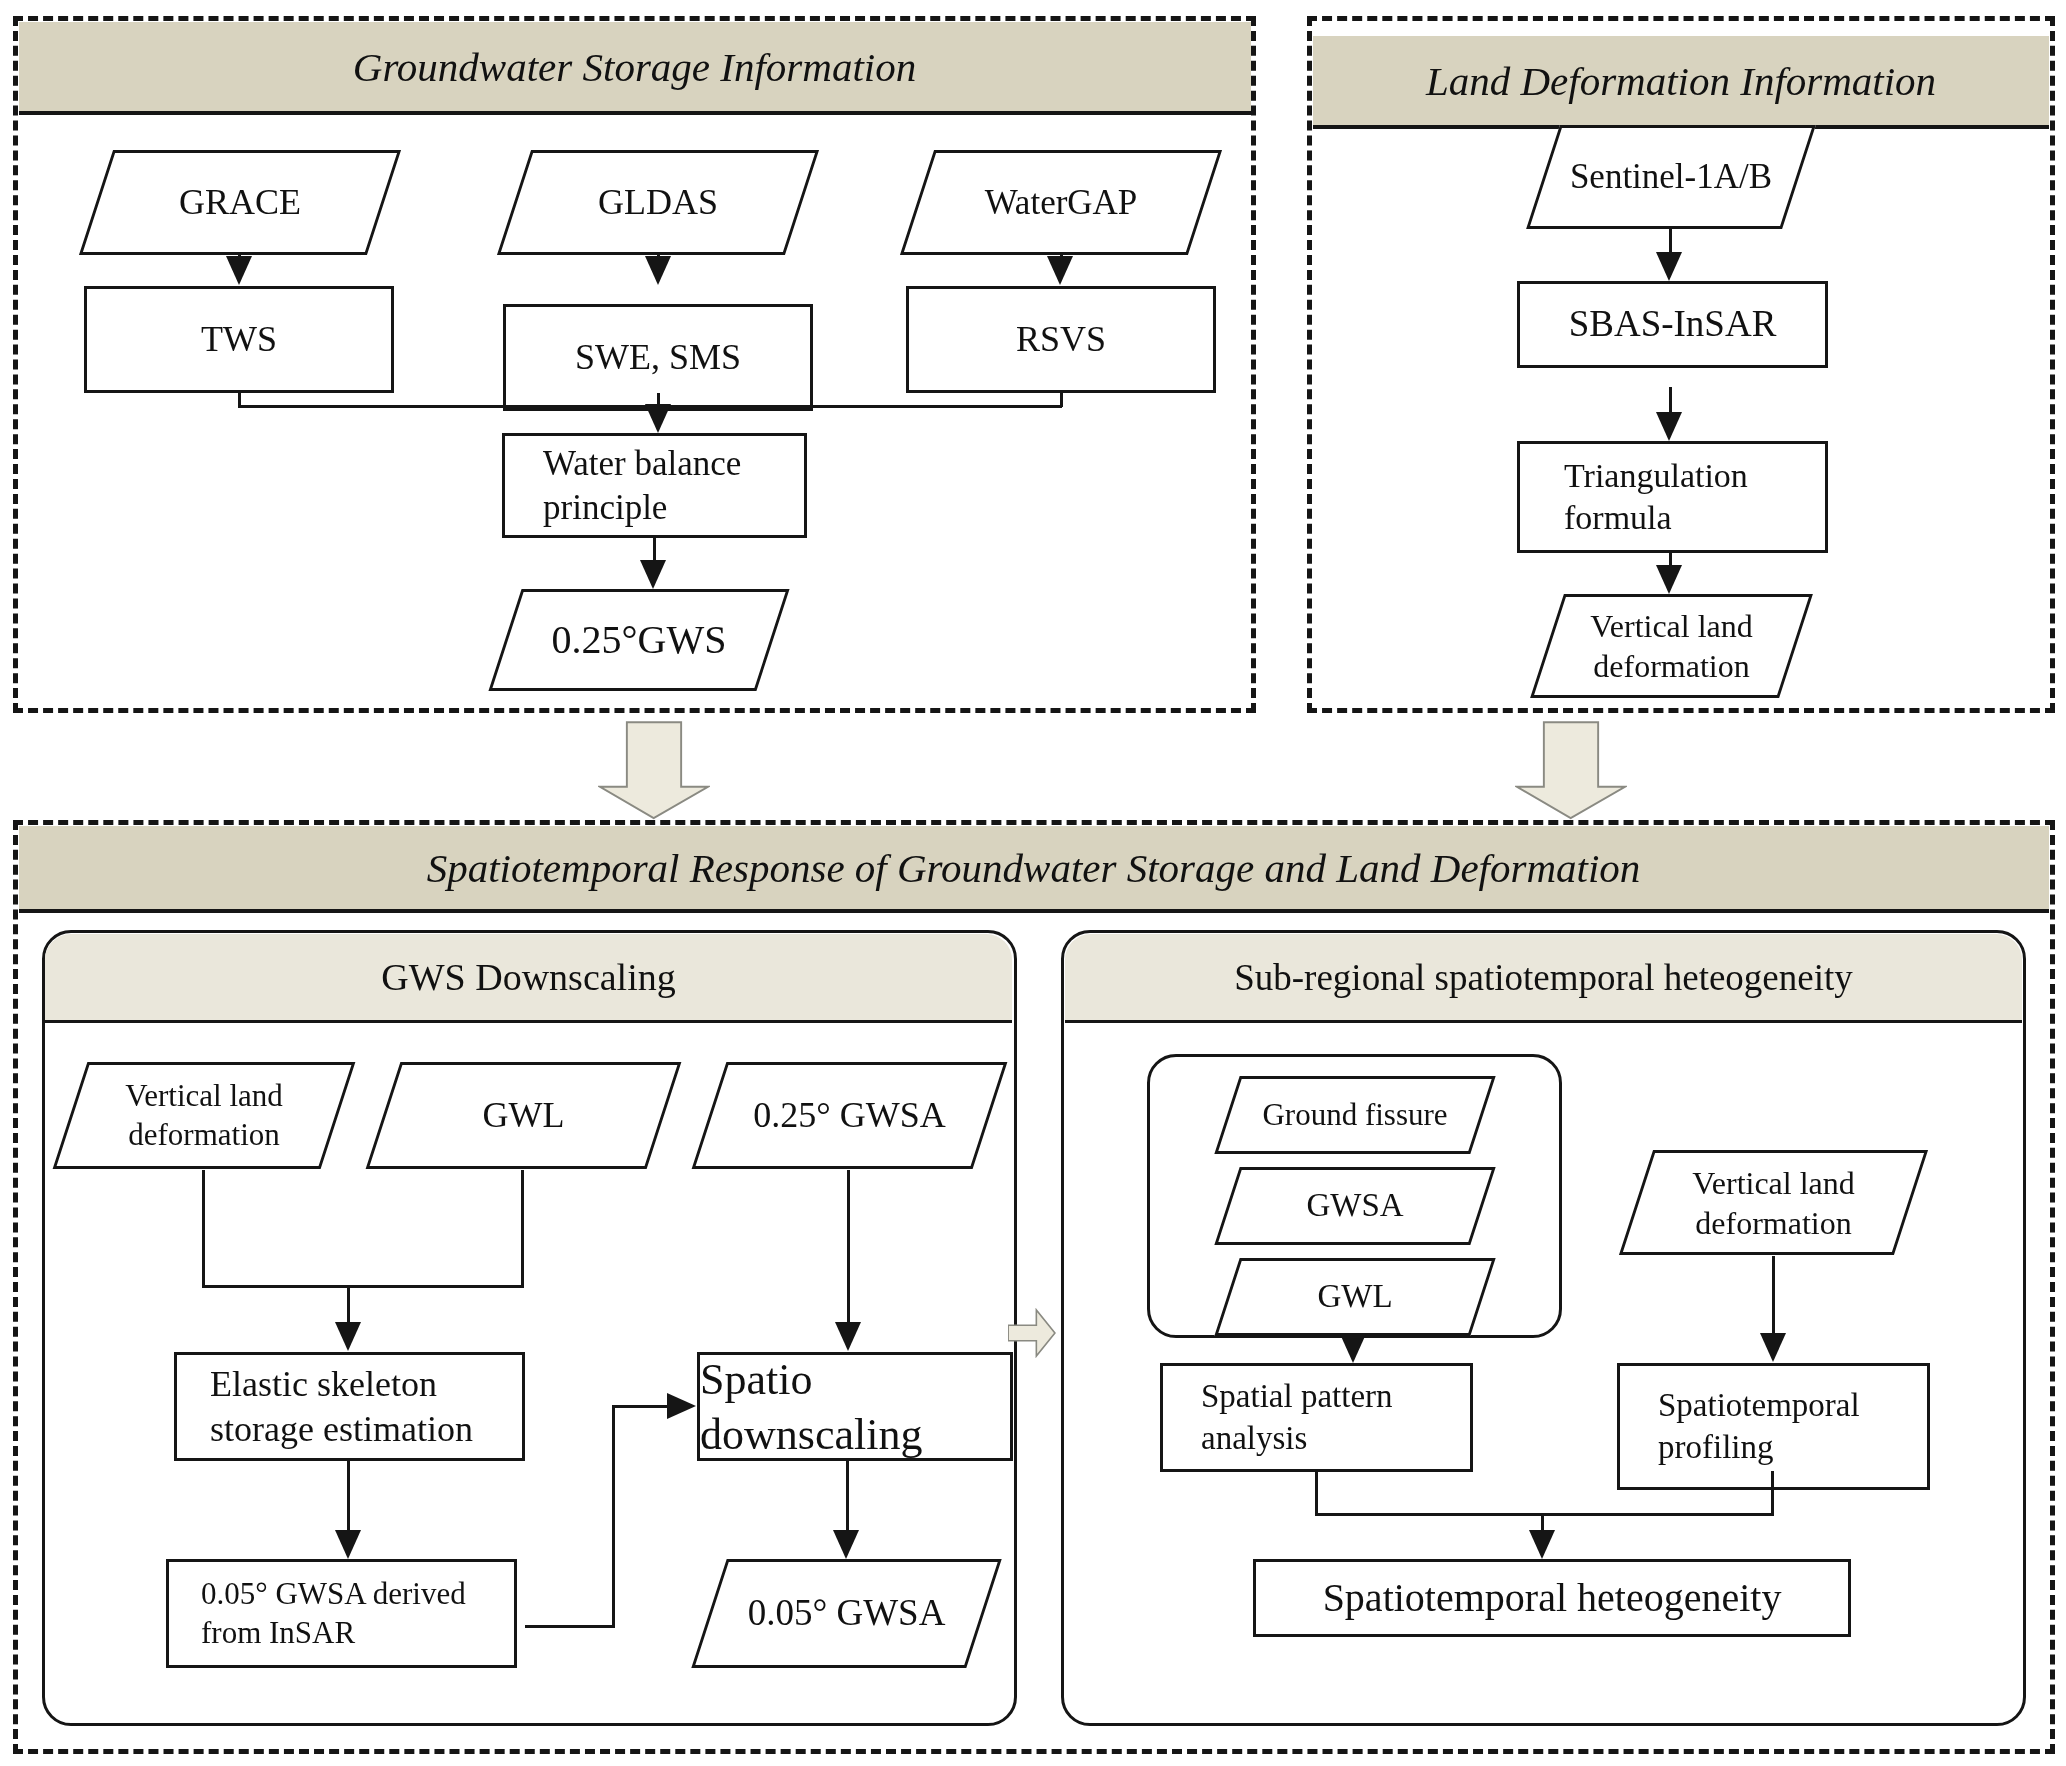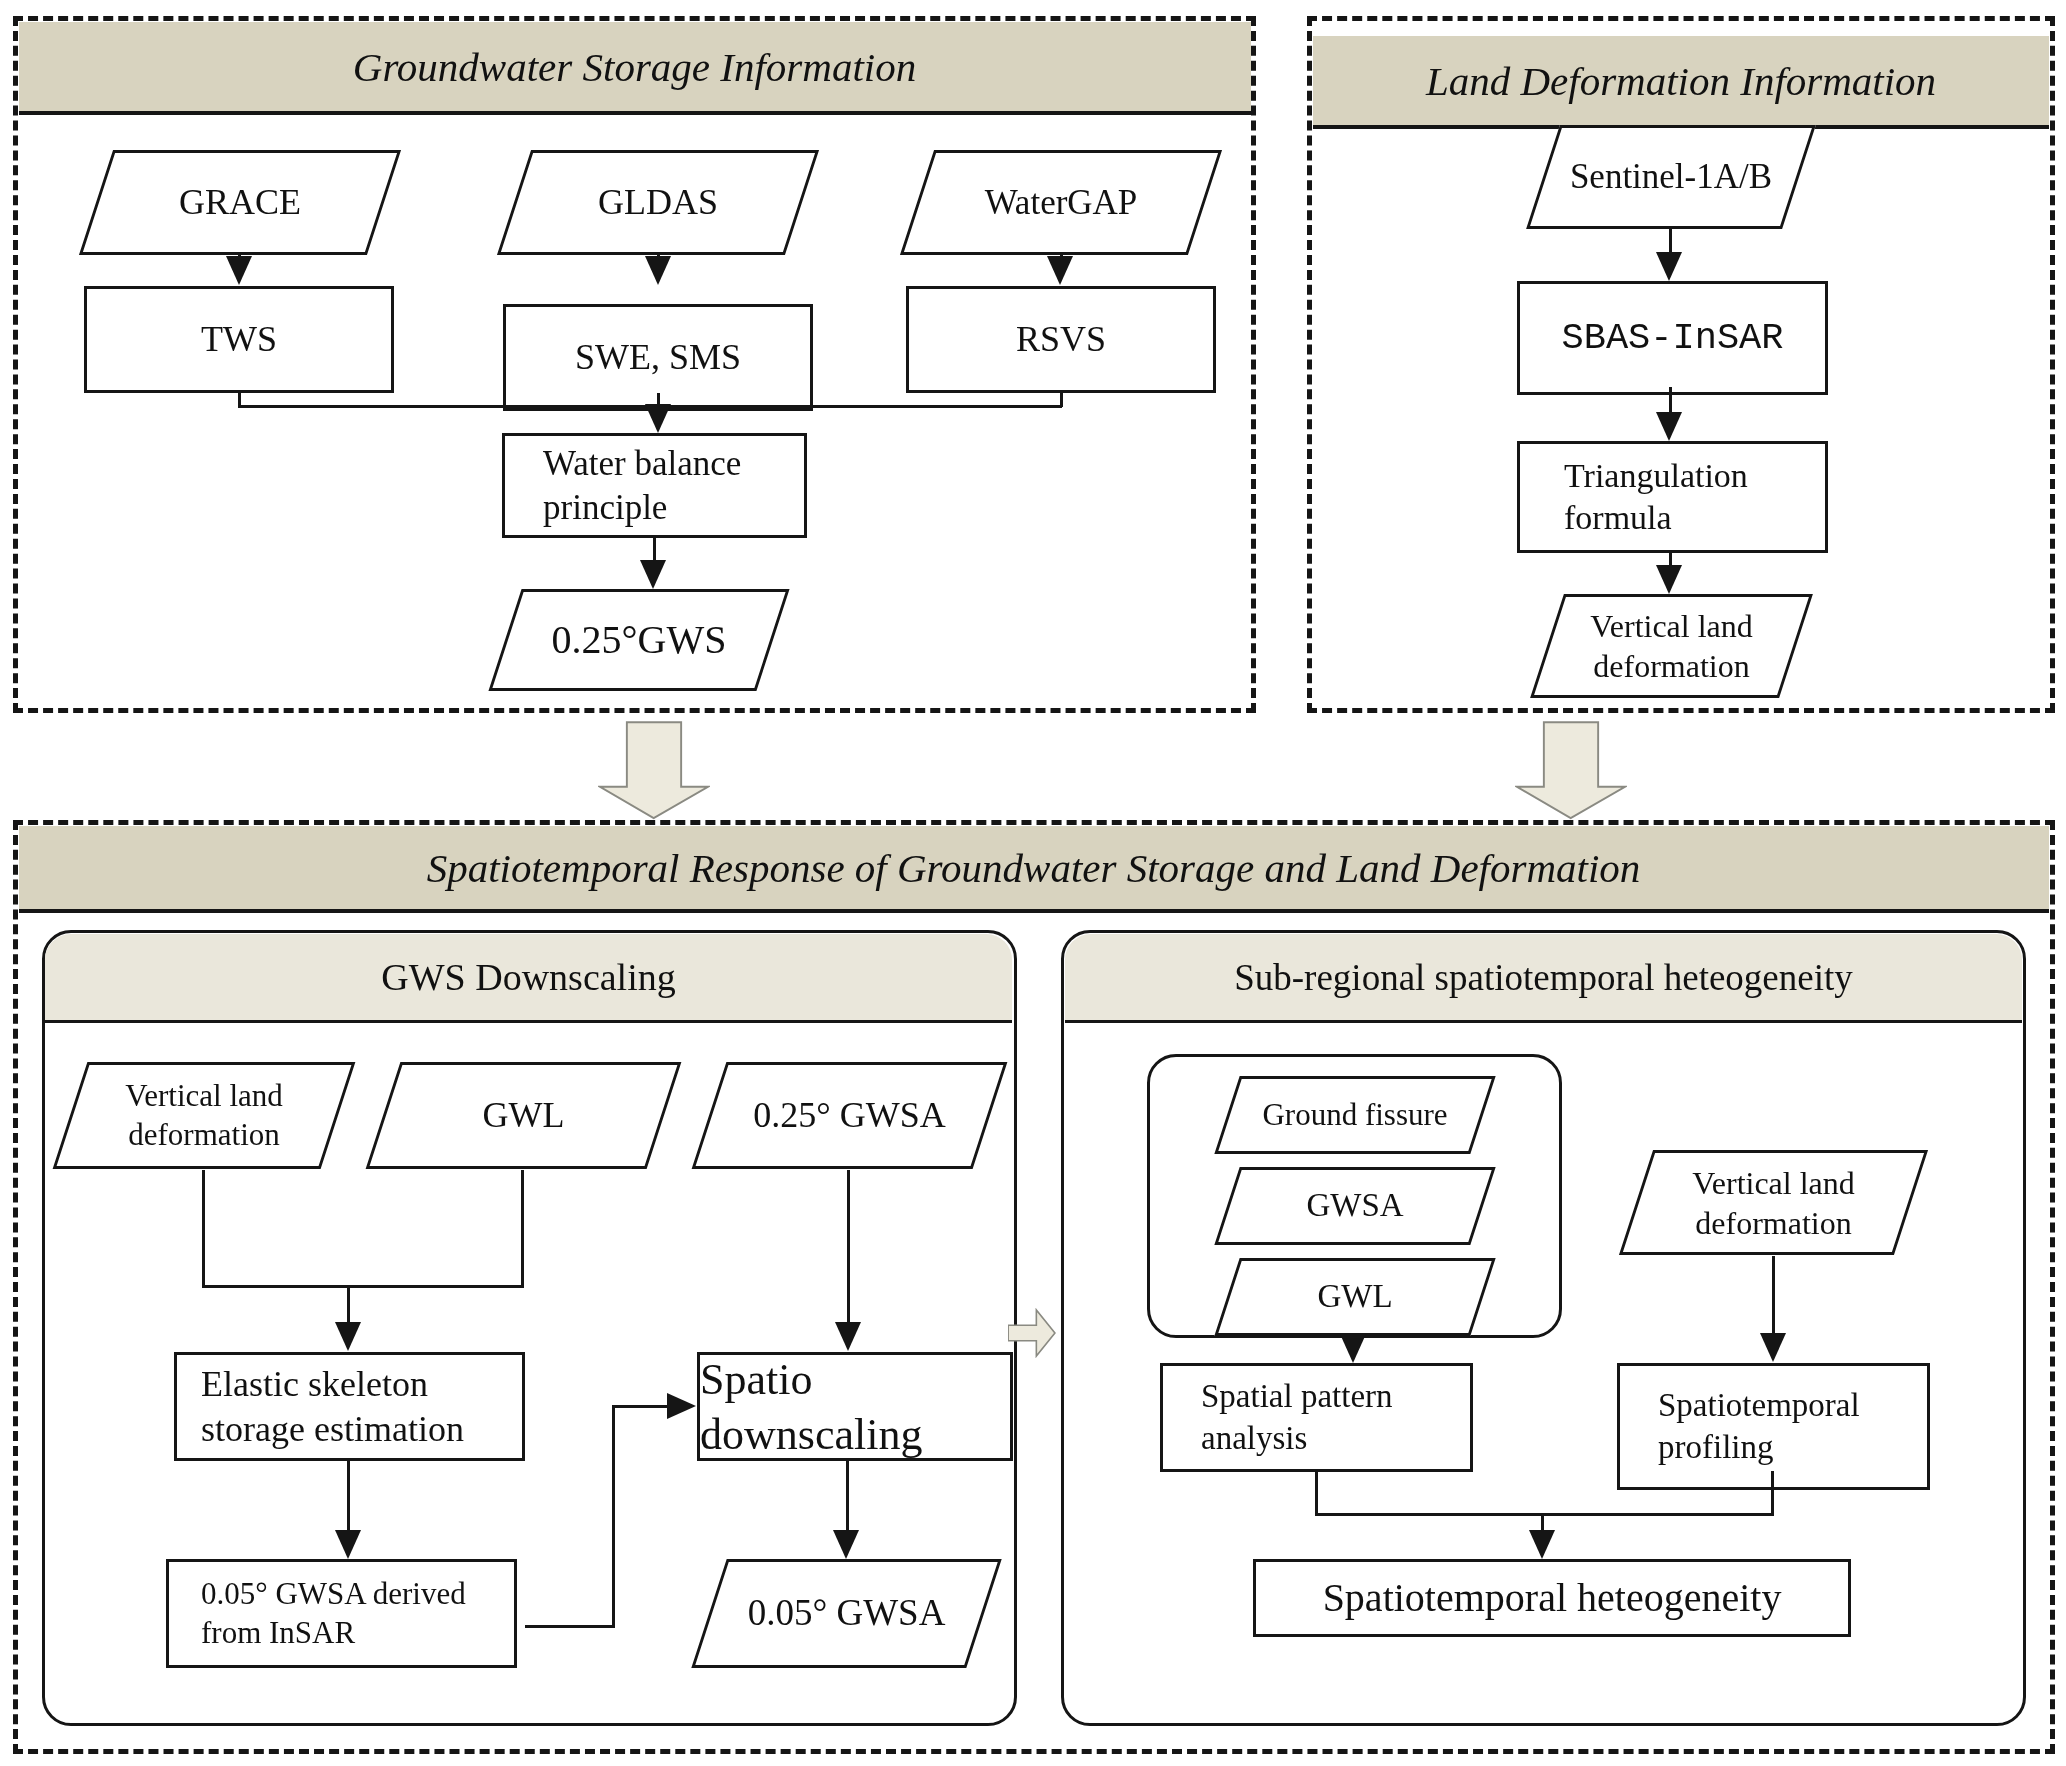--- a/index.html
+++ b/index.html
@@ -135,21 +135,21 @@
   <div class="hdr" style="left:1313px;top:36px;width:736px;height:93px;font-size:41px;">
     <span>Land Deformation Information</span>
   </div>
 
   <div class="para" style="left:1543px;top:125px;width:256px;height:104px;font-size:35px;">
     <span>Sentinel-1A/B</span>
   </div>
   <div class="vline" style="left:1669px;top:228px;height:25.6px;"></div>
   <div class="ah-down" style="left:1656px;top:252px;"></div>
 
-  <div class="rect" style="left:1517px;top:281px;width:311px;height:114px;font-size:37px;font-family:Liberation Mono, monospace;">
+  <div class="rect" style="left:1517px;top:281px;width:311px;height:87px;font-size:37px;">
     <span>SBAS-InSAR</span>
   </div>
   <div class="vline" style="left:1669px;top:387px;height:27px;"></div>
   <div class="ah-down" style="left:1656px;top:412px;"></div>
 
   <div class="rect" style="left:1517px;top:441px;width:311px;height:112px;font-size:34px;padding:0 44px;">
     <span>Triangulation formula</span>
   </div>
   <div class="vline" style="left:1669px;top:553px;height:15.3px;"></div>
   <div class="ah-down" style="left:1656px;top:565px;"></div>
@@ -184,21 +184,21 @@
   <div class="para" style="left:709px;top:1062px;width:281px;height:107px;font-size:36px;">
     <span>0.25° GWSA</span>
   </div>
 
   <div class="vline" style="left:202px;top:1170px;height:118px;"></div>
   <div class="vline" style="left:521px;top:1170px;height:118px;"></div>
   <div class="hline" style="left:202px;top:1285px;width:322px;"></div>
   <div class="vline" style="left:347px;top:1287px;height:37px;"></div>
   <div class="ah-down" style="left:335px;top:1322px;"></div>
 
-  <div class="rect" style="left:174px;top:1352px;width:351px;height:109px;font-size:36px;padding:0 24px;">
+  <div class="rect" style="left:174px;top:1352px;width:351px;height:109px;font-size:36px;padding:0 33px;">
     <span>Elastic skeleton storage estimation</span>
   </div>
   <div class="vline" style="left:347px;top:1460px;height:70px;"></div>
   <div class="ah-down" style="left:335px;top:1530px;"></div>
 
   <div class="rect" style="left:166px;top:1559px;width:351px;height:109px;font-size:31px;padding:14px 32px;">
     <span>0.05° GWSA derived from InSAR</span>
   </div>
 
   <div class="hline" style="left:525px;top:1625px;width:89px;"></div>

